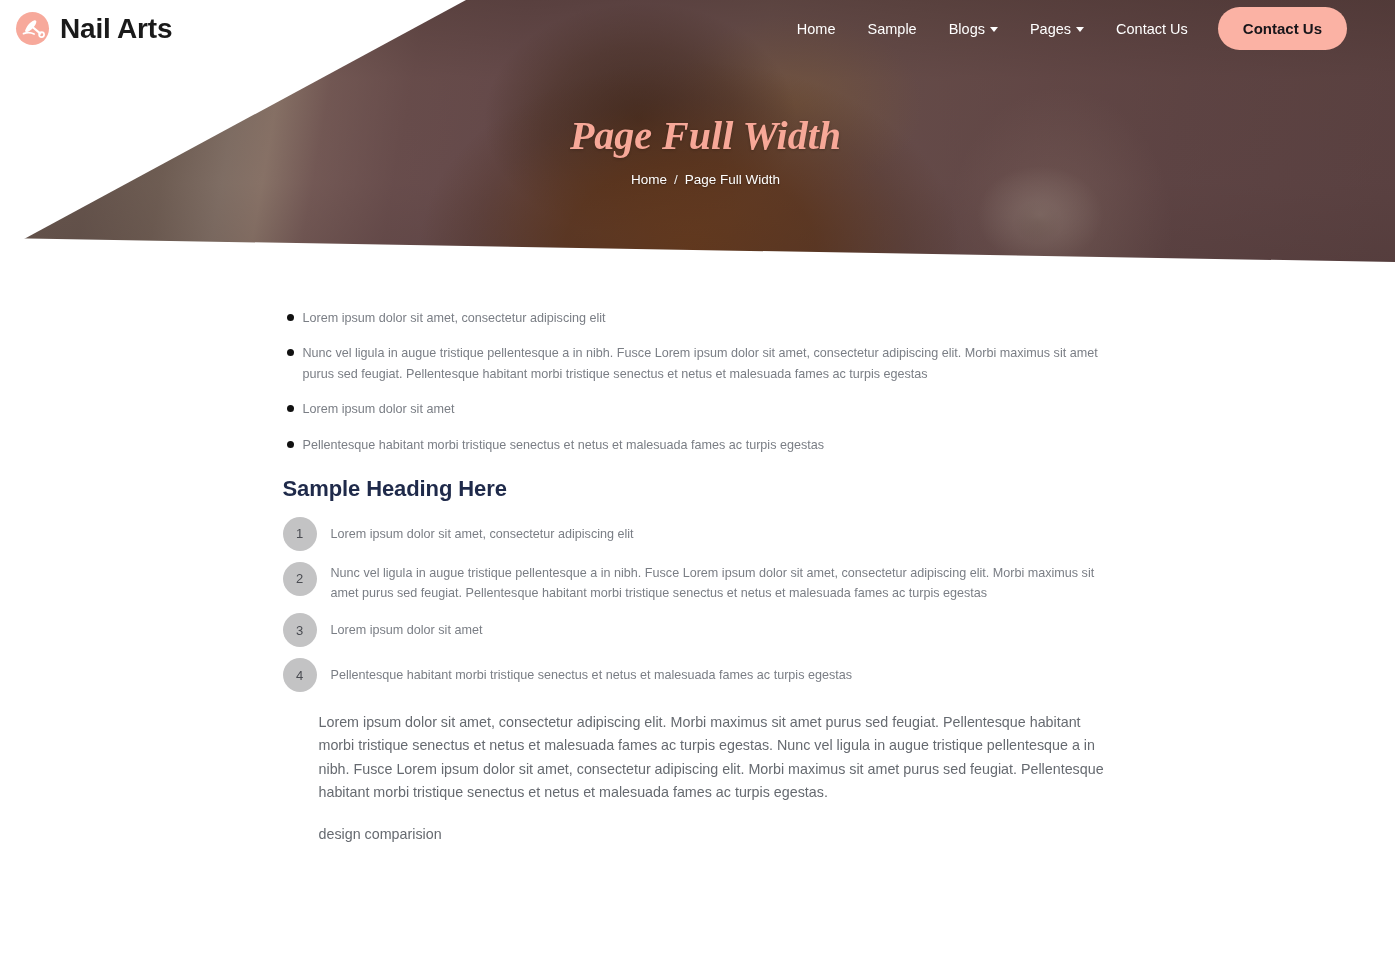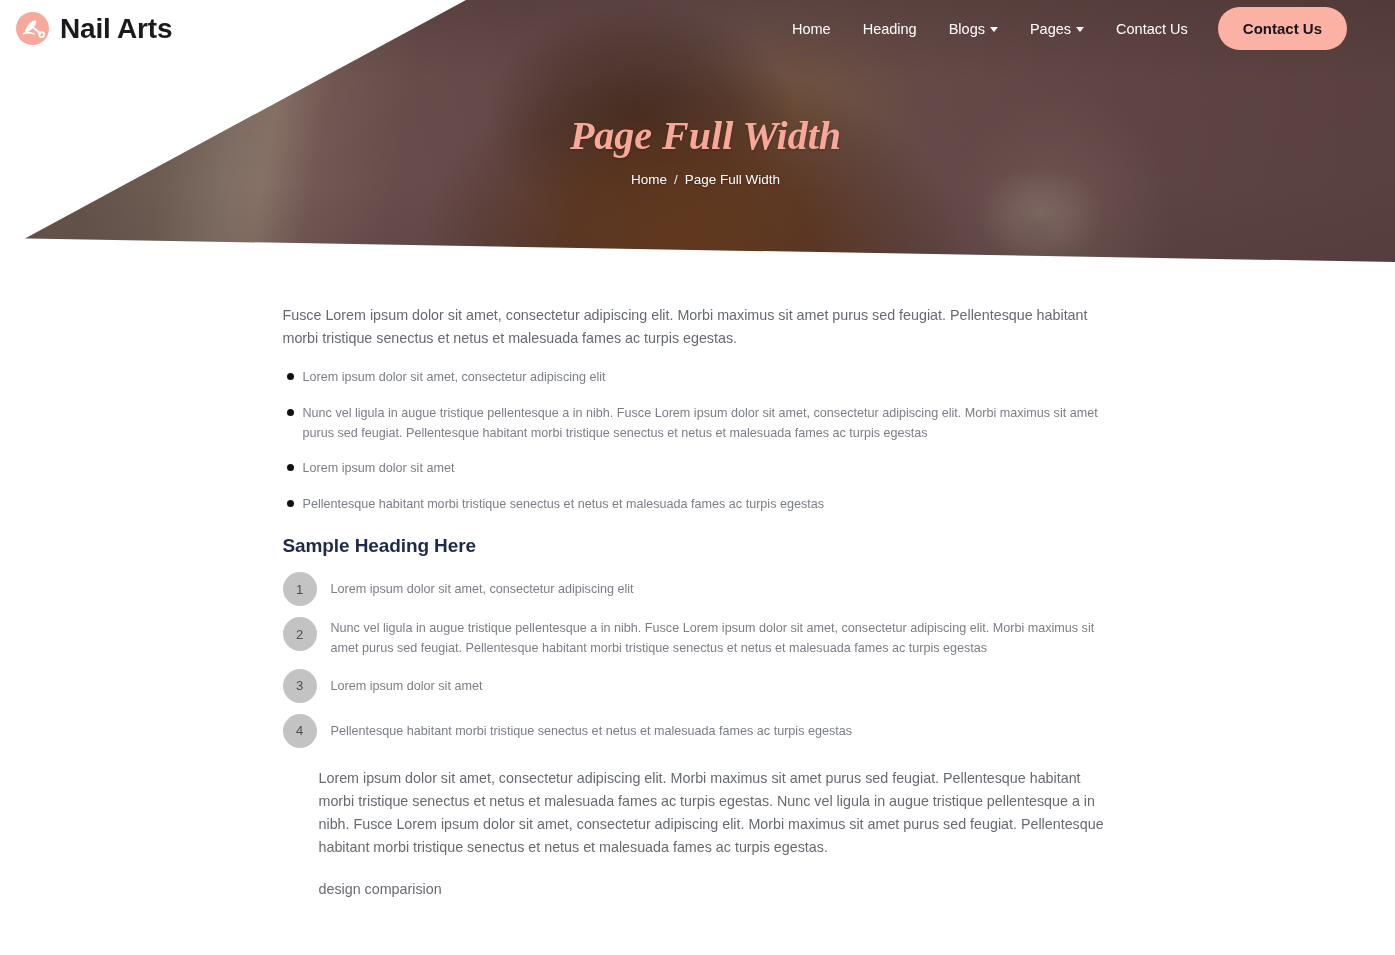--- a/index.html
+++ b/index.html
@@ -206,21 +206,21 @@
   .bullets li::before {
     content: "";
     position: absolute;
     left: 4px; top: 6px;
     width: 7px; height: 7px;
     border-radius: 50%;
     background: #111111;
   }
 
   .section-heading {
-    font-size: 19px;
+    font-size: 22px;
     font-weight: 700;
     color: #1f2a4a;
     margin: 21px 0 14px 0;
     letter-spacing: -0.1px;
   }
 
   .numlist { list-style: none; margin: 0 0 10px 0; }
   .numlist li {
     display: flex;
     align-items: flex-start;
@@ -277,21 +277,21 @@
       <span class="brand-name">Nail Arts</span>
     </a>
 
     <nav class="nav">
 
       <a class="nav-item" href="#">
         <span>Home</span>
       </a>
 
       <a class="nav-item" href="#">
-        <span>Heading</span>
+        <span>Sample</span>
       </a>
 
       <a class="nav-item" href="#">
         <span>Blogs</span>
         <span class="caret"></span>
       </a>
 
       <a class="nav-item" href="#">
         <span>Pages</span>
         <span class="caret"></span>
@@ -311,21 +311,20 @@
     <div class="breadcrumb">
       <a href="#">Home</a>
       <span class="sep">/</span>
       <span>Page Full Width</span>
     </div>
   </div>
 </div>
 
 <main class="content">
 
-  <p class="para">Fusce Lorem ipsum dolor sit amet, consectetur adipiscing elit. Morbi maximus sit amet purus sed feugiat. Pellentesque habitant morbi tristique senectus et netus et malesuada fames ac turpis egestas.</p>
 
   <ul class="bullets">
     <li>Lorem ipsum dolor sit amet, consectetur adipiscing elit</li>
     <li>Nunc vel ligula in augue tristique pellentesque a in nibh. Fusce Lorem ipsum dolor sit amet, consectetur adipiscing elit. Morbi maximus sit amet purus sed feugiat. Pellentesque habitant morbi tristique senectus et netus et malesuada fames ac turpis egestas</li>
     <li>Lorem ipsum dolor sit amet</li>
     <li>Pellentesque habitant morbi tristique senectus et netus et malesuada fames ac turpis egestas</li>
   </ul>
 
   <h2 class="section-heading">Sample Heading Here</h2>
 

